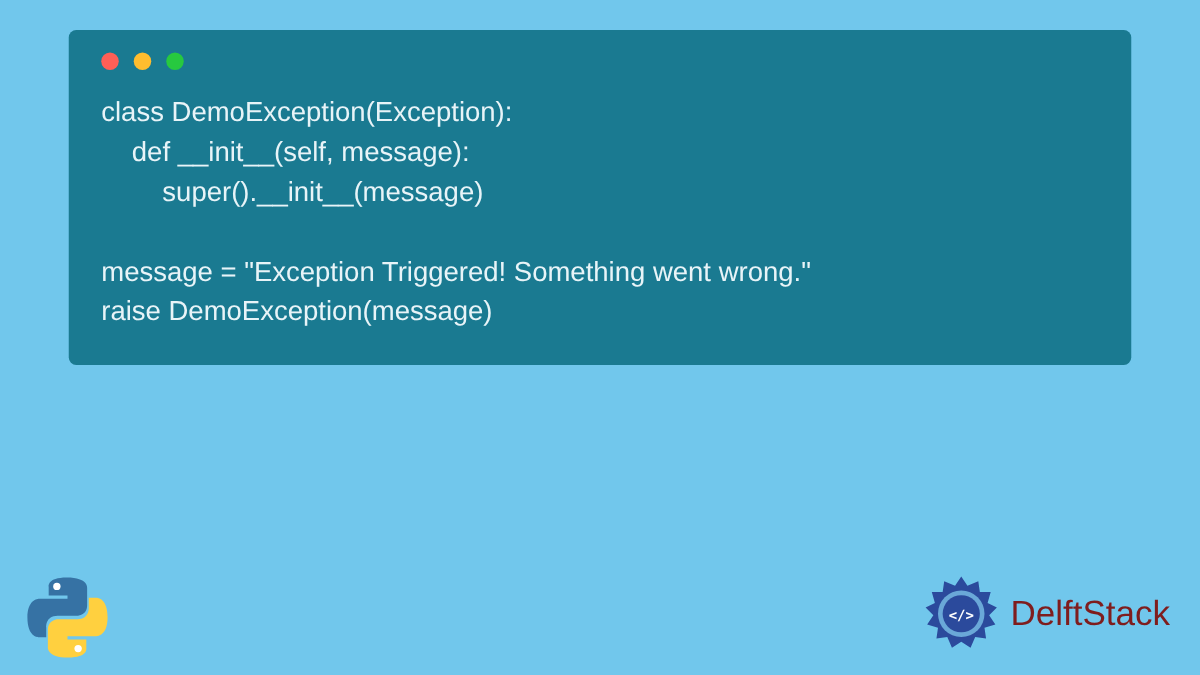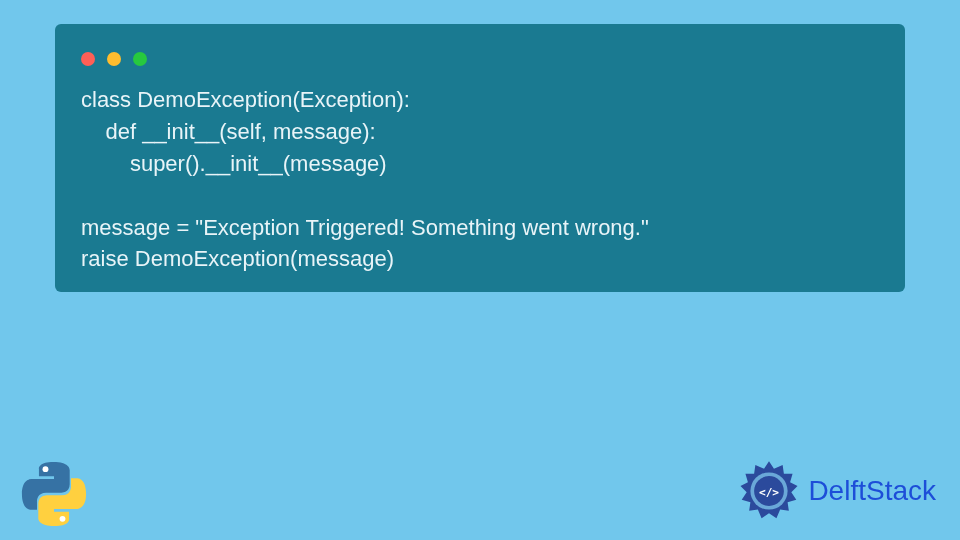--- a/index.html
+++ b/index.html
@@ -16,21 +16,21 @@
       overflow: hidden;
     }
     .code-window {
       position: absolute;
       top: 24px;
       left: 55px;
       width: 850px;
       height: 268px;
       background: #1a7a91;
       border-radius: 6px;
-      padding: 28px 26px;
+      padding: 18px 26px;
     }
     .window-controls {
       display: flex;
       gap: 12px;
       margin-bottom: 18px;
     }
     .control-dot {
       width: 14px;
       height: 14px;
       border-radius: 50%;
@@ -54,21 +54,21 @@
     }
     .delftstack-logo {
       position: absolute;
       bottom: 18px;
       right: 24px;
       display: flex;
       align-items: center;
       gap: 8px;
     }
     .delftstack-text {
-      color: #1d4ed8;
+      color: #7f1d1d;
       font-size: 28px;
       font-weight: 500;
     }
     .gear-badge {
       width: 62px;
       height: 62px;
       position: relative;
     }
   </style>
 </head>

